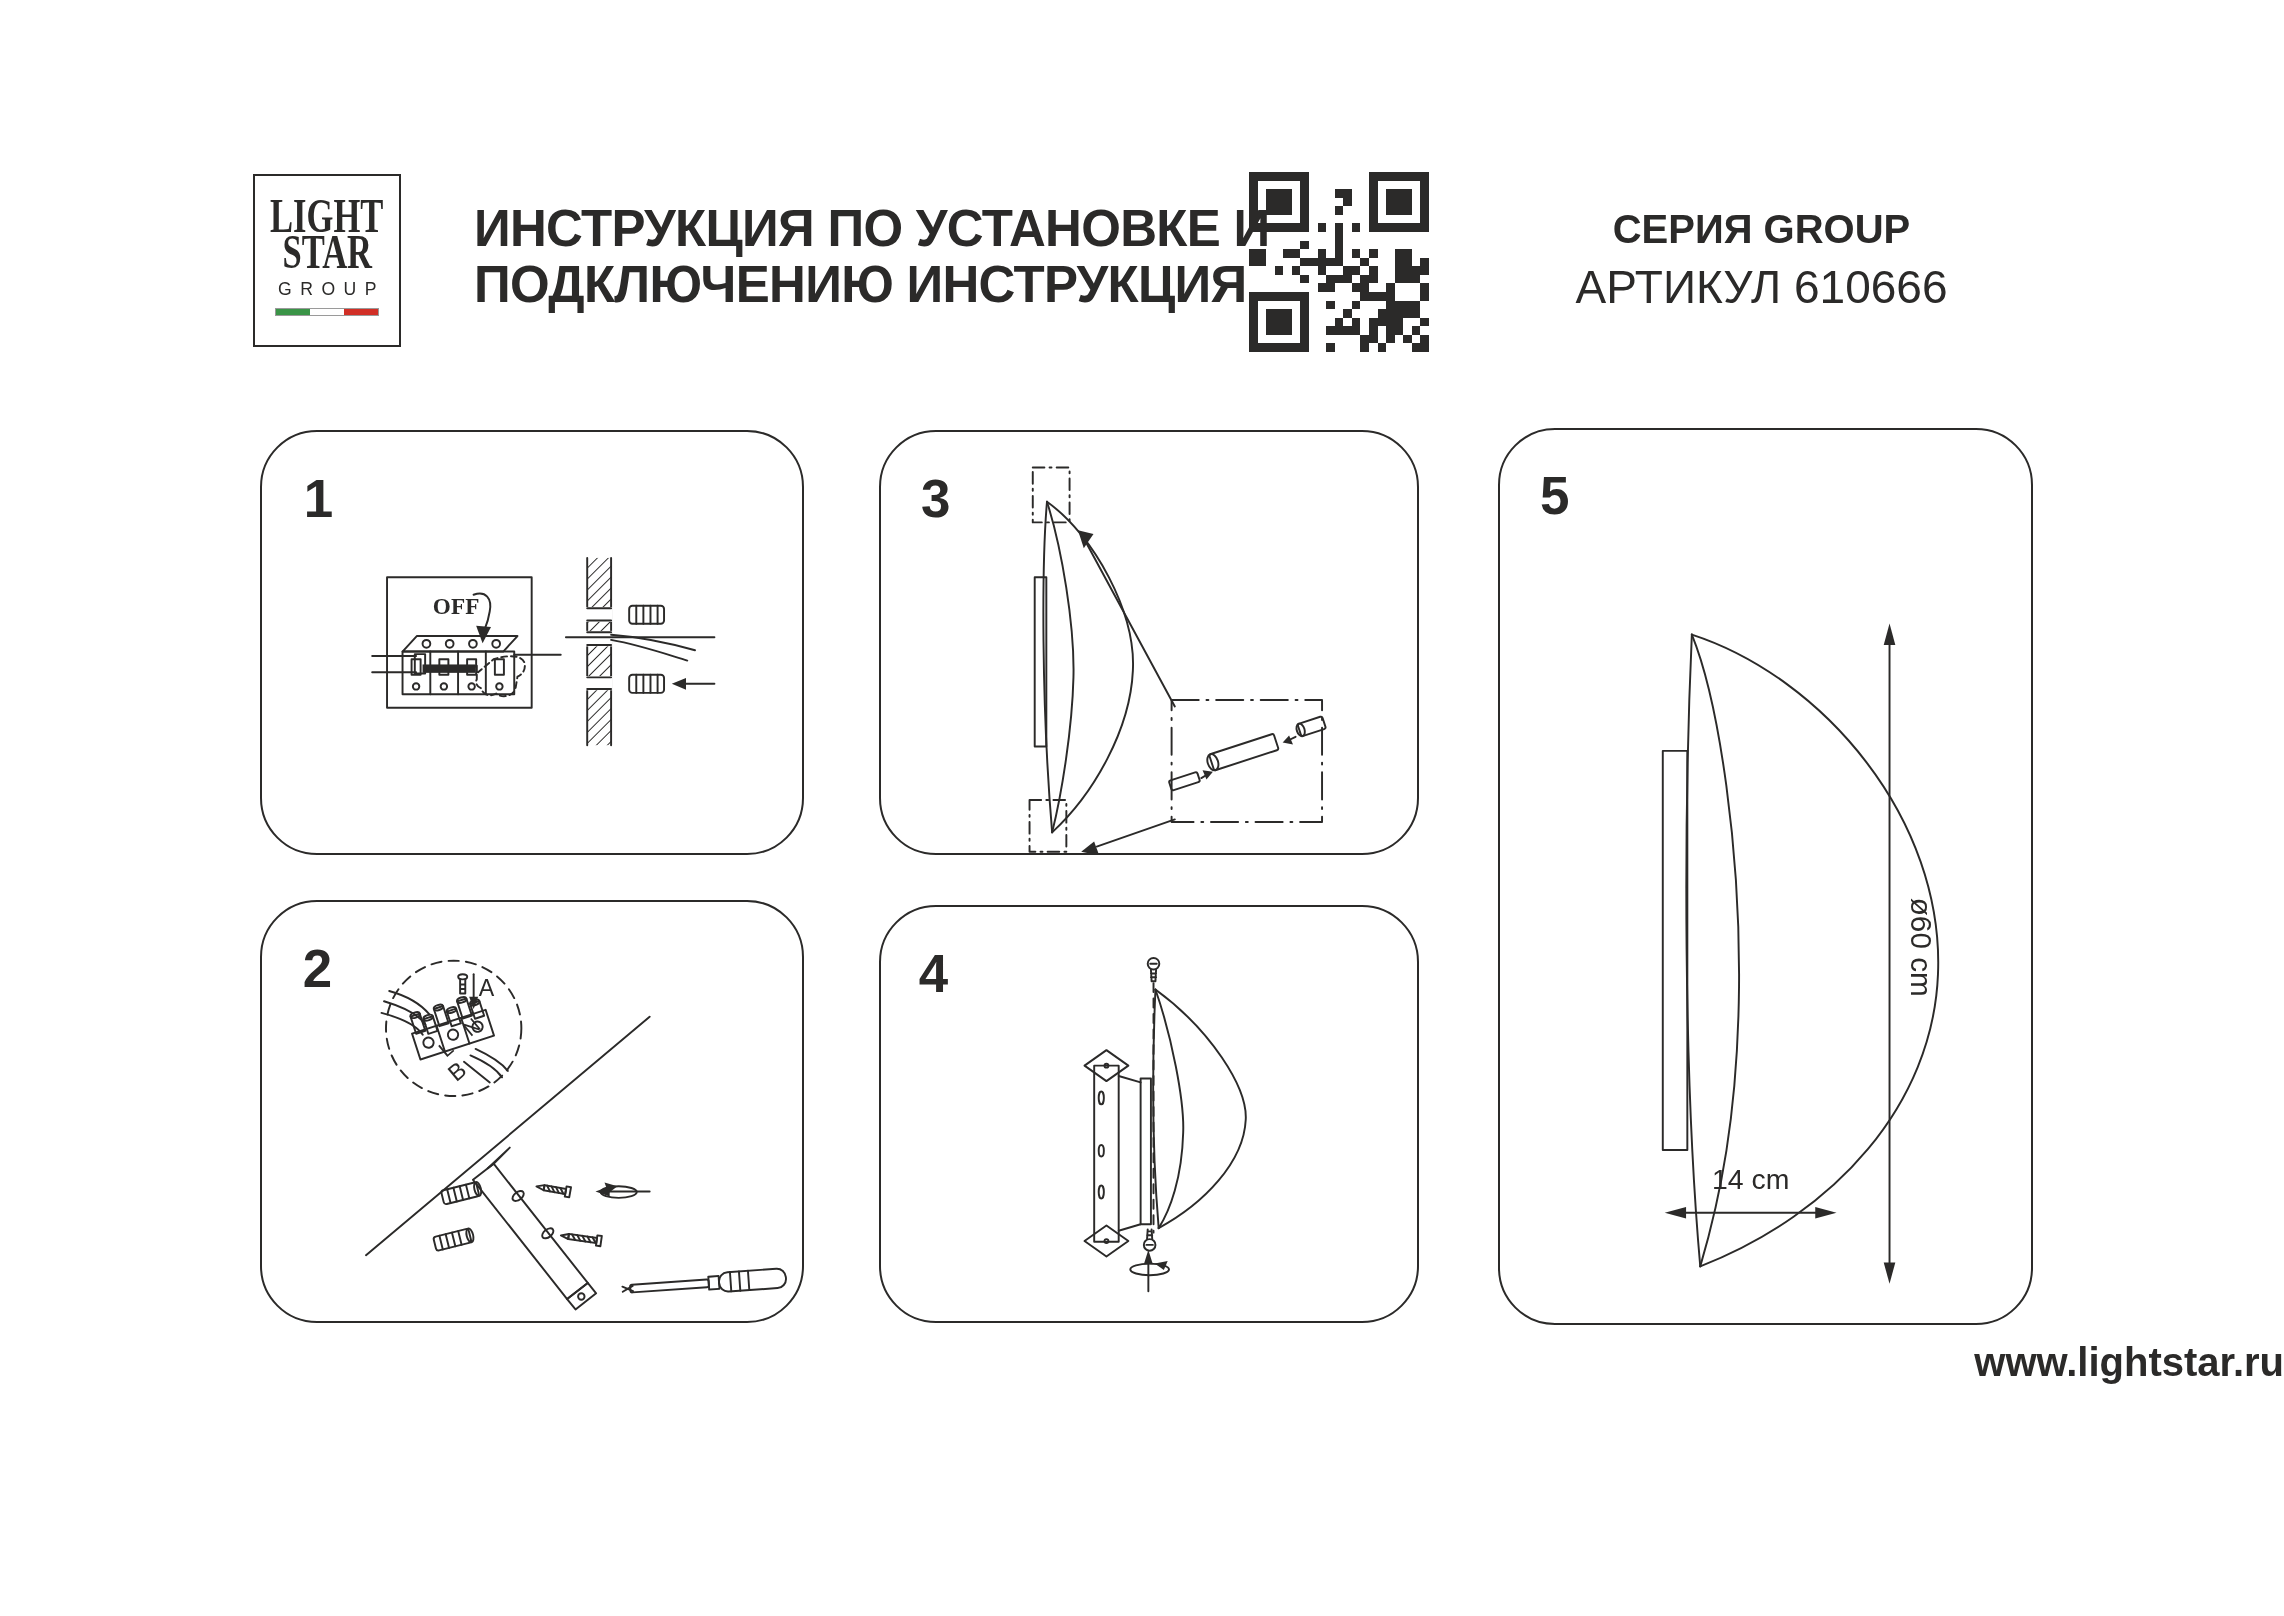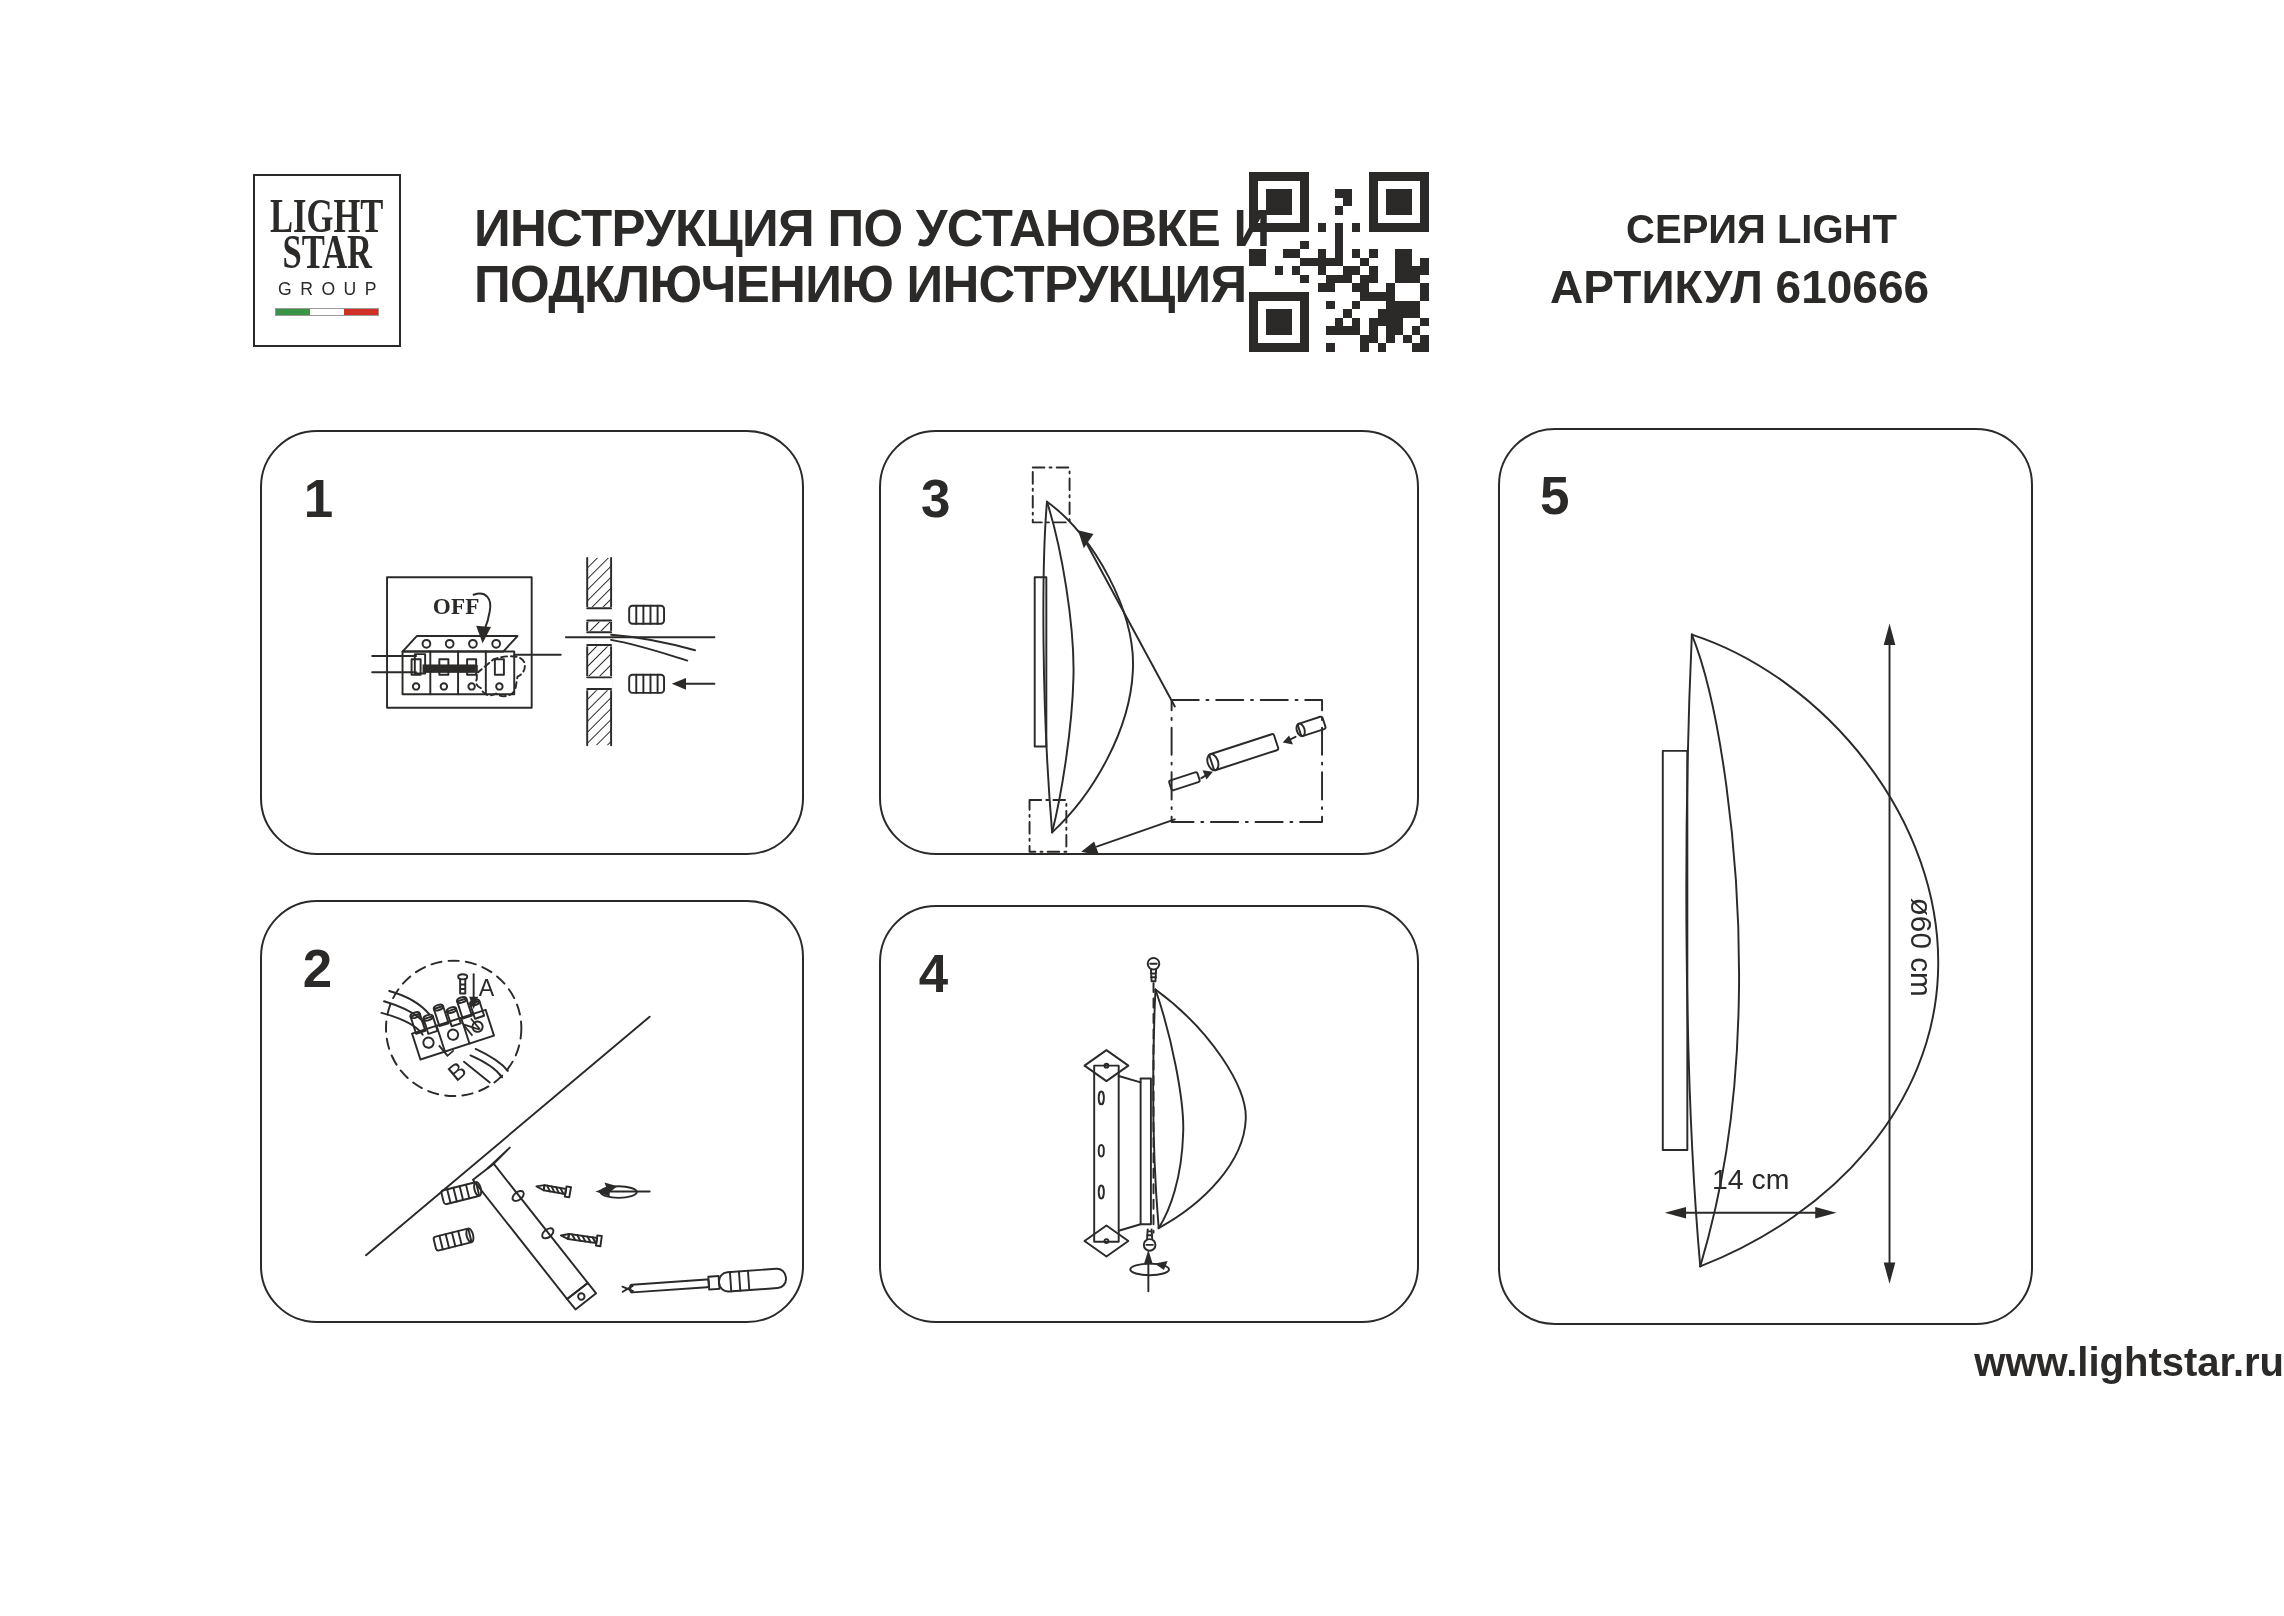--- a/index.html
+++ b/index.html
@@ -13,22 +13,22 @@
              letter-spacing:0px;transform:scaleX(.72);transform-origin:center;white-space:nowrap;}
   .logo-group{font-family:"Liberation Sans",sans-serif;font-size:17.6px;letter-spacing:8.5px;
               margin-top:9px;margin-left:9px;white-space:nowrap;}
   .logo-flag{display:flex;width:104px;height:7.8px;margin-top:7.8px;border:0.7px solid #9a9a9a;box-sizing:border-box;}
   .logo-flag span{flex:1;height:100%;}
   .doc-title{position:absolute;left:474px;top:201px;font-size:51px;line-height:56px;font-weight:bold;
              letter-spacing:-0.7px;white-space:nowrap;}
   .qr{position:absolute;left:1249px;top:172px;width:180px;height:180px;}
   .series{position:absolute;left:1563px;top:207px;width:397px;text-align:center;
           font-size:40px;font-weight:bold;white-space:nowrap;}
-  .article{position:absolute;left:1550px;top:260px;width:423px;text-align:left;
-           font-size:46px;font-weight:bold;white-space:nowrap;}
+  .article{position:absolute;left:1550px;top:260px;width:423px;text-align:center;
+           font-size:46px;font-weight:normal;white-space:nowrap;}
   
   .panel{position:absolute;border:2px solid #2b2a29;border-radius:57px;box-sizing:border-box;background:#fff;}
   .panel svg{position:absolute;left:0;top:0;width:100%;height:100%;}
   .p1{left:260px;top:430px;width:544px;height:425px;}
   .p2{left:260px;top:900px;width:544px;height:423px;}
   .p3{left:879px;top:430px;width:540px;height:425px;}
   .p4{left:879px;top:905px;width:540px;height:418px;}
   .p5{left:1498px;top:428px;width:535px;height:897px;}
   
   .ln{fill:none;stroke:#2b2a29;stroke-width:3;stroke-linecap:round;stroke-linejoin:round;}
@@ -58,21 +58,21 @@
 
   <div class="doc-title">
     <div>ИНСТРУКЦИЯ ПО УСТАНОВКЕ И</div>
     <div>ПОДКЛЮЧЕНИЮ ИНСТРУКЦИЯ</div>
   </div>
 
   <svg class="qr" viewBox="0 0 276 276" shape-rendering="crispEdges">
       <path d="M0.00 0.00h13.14v13.14h-13.14zM13.14 0.00h13.14v13.14h-13.14zM26.29 0.00h13.14v13.14h-13.14zM39.43 0.00h13.14v13.14h-13.14zM52.57 0.00h13.14v13.14h-13.14zM65.71 0.00h13.14v13.14h-13.14zM78.86 0.00h13.14v13.14h-13.14zM184.00 0.00h13.14v13.14h-13.14zM197.14 0.00h13.14v13.14h-13.14zM210.29 0.00h13.14v13.14h-13.14zM223.43 0.00h13.14v13.14h-13.14zM236.57 0.00h13.14v13.14h-13.14zM249.71 0.00h13.14v13.14h-13.14zM262.86 0.00h13.14v13.14h-13.14zM0.00 13.14h13.14v13.14h-13.14zM78.86 13.14h13.14v13.14h-13.14zM184.00 13.14h13.14v13.14h-13.14zM262.86 13.14h13.14v13.14h-13.14zM0.00 26.29h13.14v13.14h-13.14zM26.29 26.29h13.14v13.14h-13.14zM39.43 26.29h13.14v13.14h-13.14zM52.57 26.29h13.14v13.14h-13.14zM78.86 26.29h13.14v13.14h-13.14zM131.43 26.29h13.14v13.14h-13.14zM144.57 26.29h13.14v13.14h-13.14zM184.00 26.29h13.14v13.14h-13.14zM210.29 26.29h13.14v13.14h-13.14zM223.43 26.29h13.14v13.14h-13.14zM236.57 26.29h13.14v13.14h-13.14zM262.86 26.29h13.14v13.14h-13.14zM0.00 39.43h13.14v13.14h-13.14zM26.29 39.43h13.14v13.14h-13.14zM39.43 39.43h13.14v13.14h-13.14zM52.57 39.43h13.14v13.14h-13.14zM78.86 39.43h13.14v13.14h-13.14zM144.57 39.43h13.14v13.14h-13.14zM184.00 39.43h13.14v13.14h-13.14zM210.29 39.43h13.14v13.14h-13.14zM223.43 39.43h13.14v13.14h-13.14zM236.57 39.43h13.14v13.14h-13.14zM262.86 39.43h13.14v13.14h-13.14zM0.00 52.57h13.14v13.14h-13.14zM26.29 52.57h13.14v13.14h-13.14zM39.43 52.57h13.14v13.14h-13.14zM52.57 52.57h13.14v13.14h-13.14zM78.86 52.57h13.14v13.14h-13.14zM131.43 52.57h13.14v13.14h-13.14zM184.00 52.57h13.14v13.14h-13.14zM210.29 52.57h13.14v13.14h-13.14zM223.43 52.57h13.14v13.14h-13.14zM236.57 52.57h13.14v13.14h-13.14zM262.86 52.57h13.14v13.14h-13.14zM0.00 65.71h13.14v13.14h-13.14zM78.86 65.71h13.14v13.14h-13.14zM184.00 65.71h13.14v13.14h-13.14zM262.86 65.71h13.14v13.14h-13.14zM0.00 78.86h13.14v13.14h-13.14zM13.14 78.86h13.14v13.14h-13.14zM26.29 78.86h13.14v13.14h-13.14zM39.43 78.86h13.14v13.14h-13.14zM52.57 78.86h13.14v13.14h-13.14zM65.71 78.86h13.14v13.14h-13.14zM78.86 78.86h13.14v13.14h-13.14zM105.14 78.86h13.14v13.14h-13.14zM131.43 78.86h13.14v13.14h-13.14zM157.71 78.86h13.14v13.14h-13.14zM184.00 78.86h13.14v13.14h-13.14zM197.14 78.86h13.14v13.14h-13.14zM210.29 78.86h13.14v13.14h-13.14zM223.43 78.86h13.14v13.14h-13.14zM236.57 78.86h13.14v13.14h-13.14zM249.71 78.86h13.14v13.14h-13.14zM262.86 78.86h13.14v13.14h-13.14zM131.43 92.00h13.14v13.14h-13.14zM78.86 105.14h13.14v13.14h-13.14zM131.43 105.14h13.14v13.14h-13.14zM0.00 118.29h13.14v13.14h-13.14zM13.14 118.29h13.14v13.14h-13.14zM52.57 118.29h13.14v13.14h-13.14zM65.71 118.29h13.14v13.14h-13.14zM105.14 118.29h13.14v13.14h-13.14zM131.43 118.29h13.14v13.14h-13.14zM157.71 118.29h13.14v13.14h-13.14zM184.00 118.29h13.14v13.14h-13.14zM223.43 118.29h13.14v13.14h-13.14zM236.57 118.29h13.14v13.14h-13.14zM0.00 131.43h13.14v13.14h-13.14zM13.14 131.43h13.14v13.14h-13.14zM78.86 131.43h13.14v13.14h-13.14zM92.00 131.43h13.14v13.14h-13.14zM105.14 131.43h13.14v13.14h-13.14zM118.29 131.43h13.14v13.14h-13.14zM131.43 131.43h13.14v13.14h-13.14zM170.86 131.43h13.14v13.14h-13.14zM223.43 131.43h13.14v13.14h-13.14zM236.57 131.43h13.14v13.14h-13.14zM262.86 131.43h13.14v13.14h-13.14zM39.43 144.57h13.14v13.14h-13.14zM65.71 144.57h13.14v13.14h-13.14zM105.14 144.57h13.14v13.14h-13.14zM144.57 144.57h13.14v13.14h-13.14zM157.71 144.57h13.14v13.14h-13.14zM184.00 144.57h13.14v13.14h-13.14zM223.43 144.57h13.14v13.14h-13.14zM236.57 144.57h13.14v13.14h-13.14zM249.71 144.57h13.14v13.14h-13.14zM262.86 144.57h13.14v13.14h-13.14zM78.86 157.71h13.14v13.14h-13.14zM118.29 157.71h13.14v13.14h-13.14zM131.43 157.71h13.14v13.14h-13.14zM144.57 157.71h13.14v13.14h-13.14zM170.86 157.71h13.14v13.14h-13.14zM184.00 157.71h13.14v13.14h-13.14zM223.43 157.71h13.14v13.14h-13.14zM236.57 157.71h13.14v13.14h-13.14zM249.71 157.71h13.14v13.14h-13.14zM105.14 170.86h13.14v13.14h-13.14zM118.29 170.86h13.14v13.14h-13.14zM157.71 170.86h13.14v13.14h-13.14zM170.86 170.86h13.14v13.14h-13.14zM210.29 170.86h13.14v13.14h-13.14zM262.86 170.86h13.14v13.14h-13.14zM0.00 184.00h13.14v13.14h-13.14zM13.14 184.00h13.14v13.14h-13.14zM26.29 184.00h13.14v13.14h-13.14zM39.43 184.00h13.14v13.14h-13.14zM52.57 184.00h13.14v13.14h-13.14zM65.71 184.00h13.14v13.14h-13.14zM78.86 184.00h13.14v13.14h-13.14zM170.86 184.00h13.14v13.14h-13.14zM184.00 184.00h13.14v13.14h-13.14zM197.14 184.00h13.14v13.14h-13.14zM210.29 184.00h13.14v13.14h-13.14zM262.86 184.00h13.14v13.14h-13.14zM0.00 197.14h13.14v13.14h-13.14zM78.86 197.14h13.14v13.14h-13.14zM118.29 197.14h13.14v13.14h-13.14zM157.71 197.14h13.14v13.14h-13.14zM210.29 197.14h13.14v13.14h-13.14zM223.43 197.14h13.14v13.14h-13.14zM236.57 197.14h13.14v13.14h-13.14zM249.71 197.14h13.14v13.14h-13.14zM0.00 210.29h13.14v13.14h-13.14zM26.29 210.29h13.14v13.14h-13.14zM39.43 210.29h13.14v13.14h-13.14zM52.57 210.29h13.14v13.14h-13.14zM78.86 210.29h13.14v13.14h-13.14zM144.57 210.29h13.14v13.14h-13.14zM197.14 210.29h13.14v13.14h-13.14zM210.29 210.29h13.14v13.14h-13.14zM223.43 210.29h13.14v13.14h-13.14zM236.57 210.29h13.14v13.14h-13.14zM249.71 210.29h13.14v13.14h-13.14zM0.00 223.43h13.14v13.14h-13.14zM26.29 223.43h13.14v13.14h-13.14zM39.43 223.43h13.14v13.14h-13.14zM52.57 223.43h13.14v13.14h-13.14zM78.86 223.43h13.14v13.14h-13.14zM131.43 223.43h13.14v13.14h-13.14zM157.71 223.43h13.14v13.14h-13.14zM184.00 223.43h13.14v13.14h-13.14zM197.14 223.43h13.14v13.14h-13.14zM210.29 223.43h13.14v13.14h-13.14zM223.43 223.43h13.14v13.14h-13.14zM262.86 223.43h13.14v13.14h-13.14zM0.00 236.57h13.14v13.14h-13.14zM26.29 236.57h13.14v13.14h-13.14zM39.43 236.57h13.14v13.14h-13.14zM52.57 236.57h13.14v13.14h-13.14zM78.86 236.57h13.14v13.14h-13.14zM118.29 236.57h13.14v13.14h-13.14zM131.43 236.57h13.14v13.14h-13.14zM144.57 236.57h13.14v13.14h-13.14zM157.71 236.57h13.14v13.14h-13.14zM184.00 236.57h13.14v13.14h-13.14zM210.29 236.57h13.14v13.14h-13.14zM223.43 236.57h13.14v13.14h-13.14zM249.71 236.57h13.14v13.14h-13.14zM0.00 249.71h13.14v13.14h-13.14zM78.86 249.71h13.14v13.14h-13.14zM170.86 249.71h13.14v13.14h-13.14zM184.00 249.71h13.14v13.14h-13.14zM210.29 249.71h13.14v13.14h-13.14zM236.57 249.71h13.14v13.14h-13.14zM262.86 249.71h13.14v13.14h-13.14zM0.00 262.86h13.14v13.14h-13.14zM13.14 262.86h13.14v13.14h-13.14zM26.29 262.86h13.14v13.14h-13.14zM39.43 262.86h13.14v13.14h-13.14zM52.57 262.86h13.14v13.14h-13.14zM65.71 262.86h13.14v13.14h-13.14zM78.86 262.86h13.14v13.14h-13.14zM118.29 262.86h13.14v13.14h-13.14zM170.86 262.86h13.14v13.14h-13.14zM197.14 262.86h13.14v13.14h-13.14zM249.71 262.86h13.14v13.14h-13.14zM262.86 262.86h13.14v13.14h-13.14z" fill="#2b2a29"></path>
     </svg>
 
-  <div class="series">СЕРИЯ LIGHT</div>
+  <div class="series">СЕРИЯ GROUP</div>
   <div class="article">АРТИКУЛ 610666</div>
 
   <div class="panel p1">
     <svg viewBox="0 0 835 652">
       <defs>
         <pattern id="hatch1" width="12" height="12" patternUnits="userSpaceOnUse" patternTransform="rotate(45)">
           <line x1="0" y1="0" x2="0" y2="12" stroke="#2b2a29" stroke-width="3"></line>
         </pattern>
       </defs>
       <text class="num" x="64" y="132">1</text>

